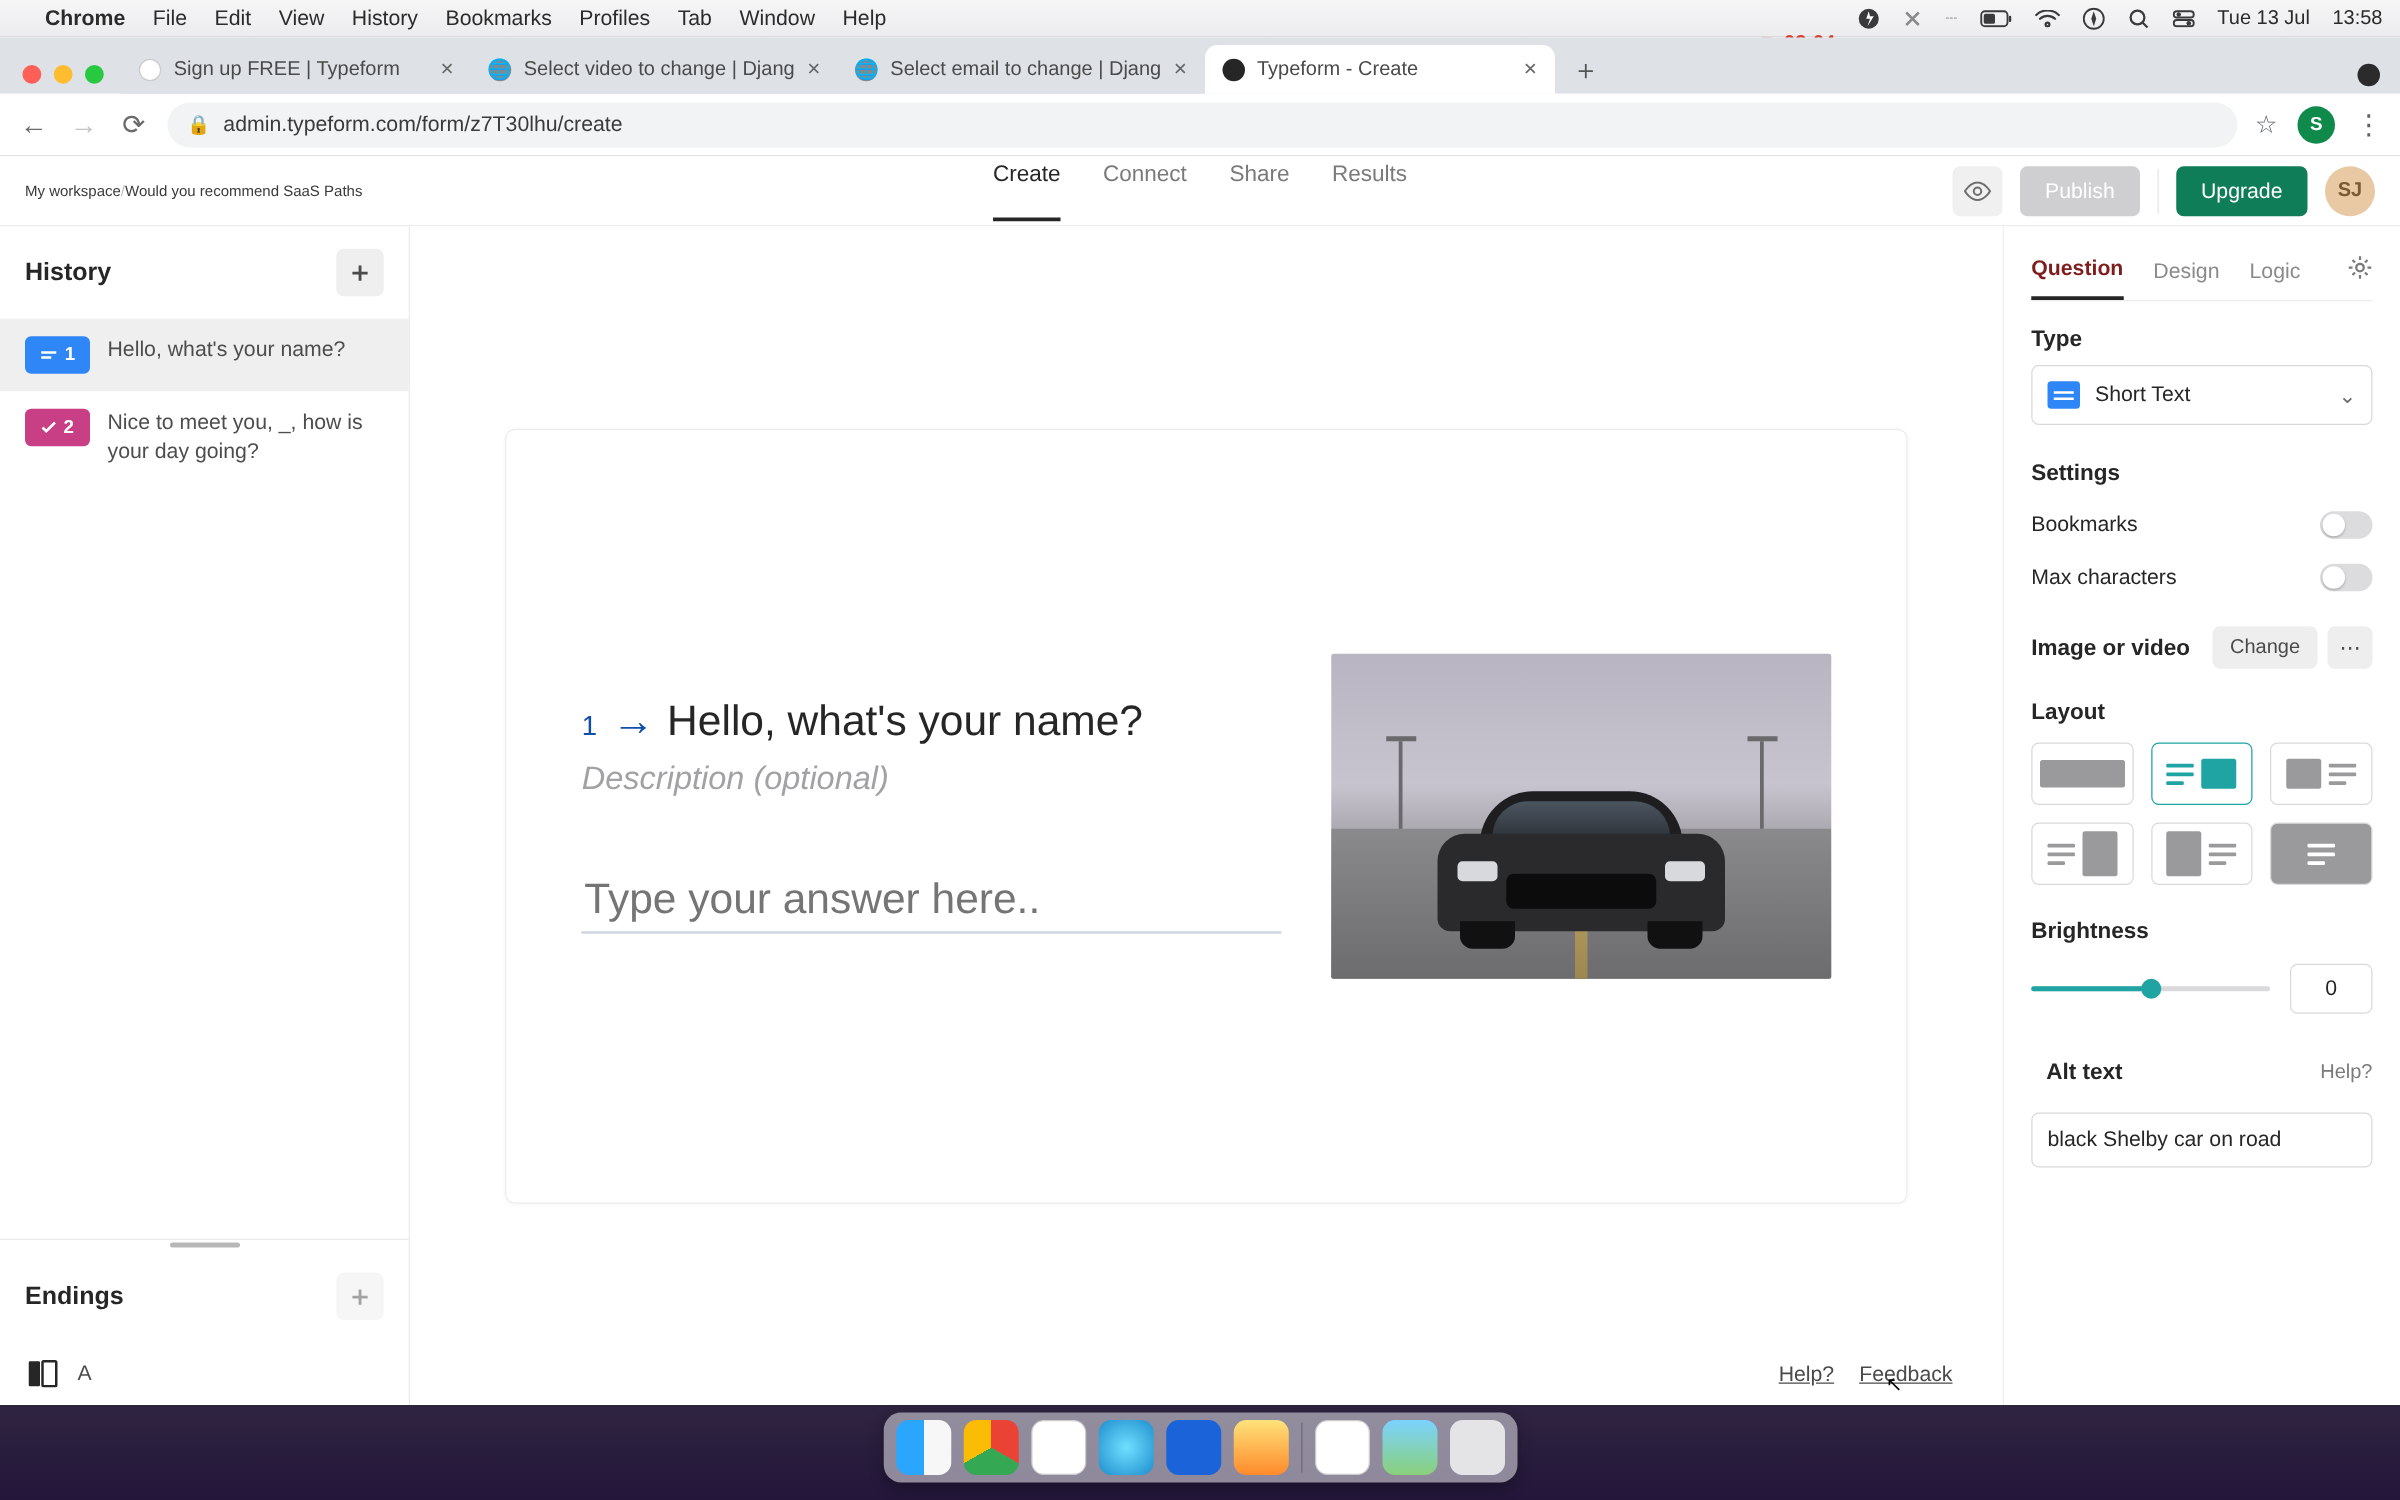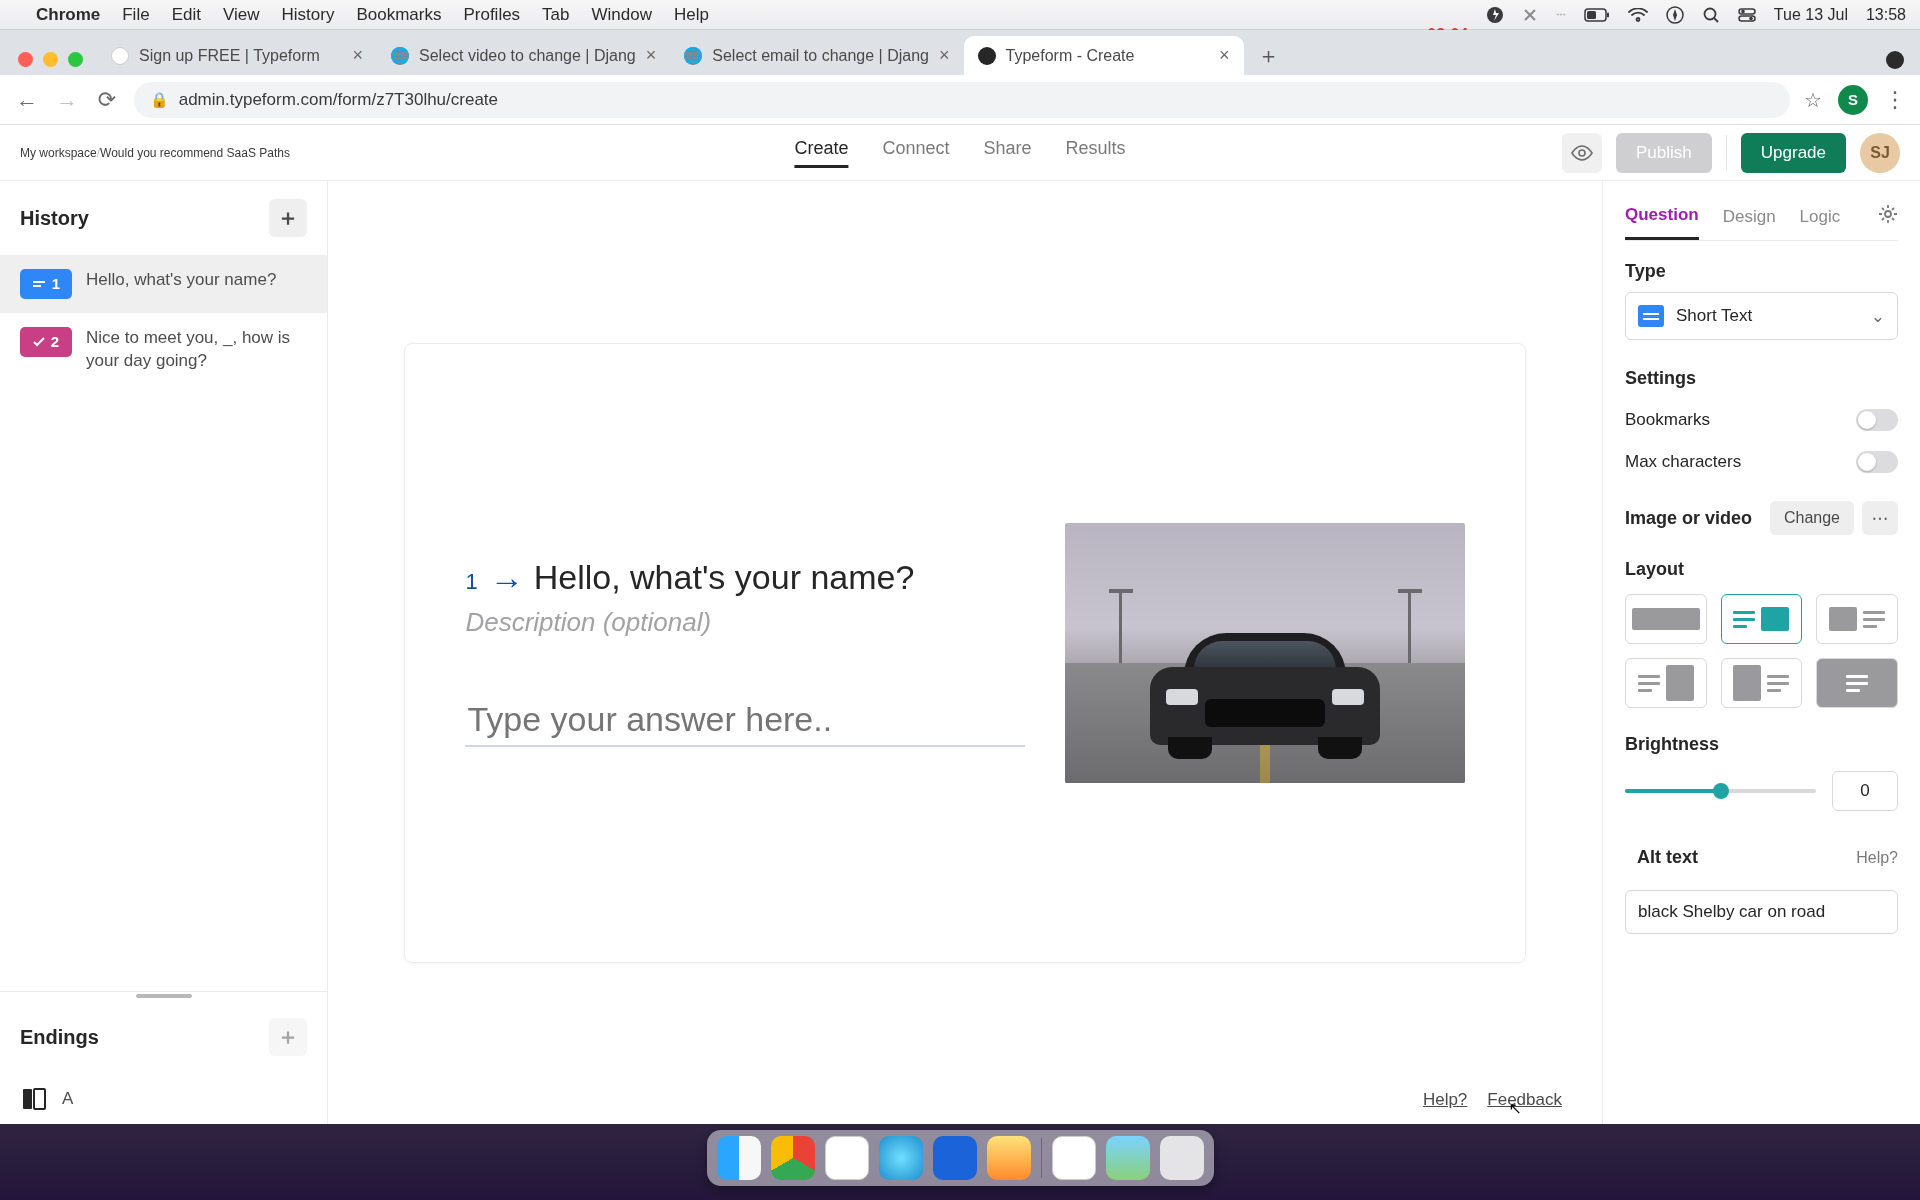--- a/index.html
+++ b/index.html
@@ -36,21 +36,21 @@
   .addr-right .star{ font-size:20px; color:#5f6368;}
   .avatar-sm{ width:30px; height:30px; border-radius:50%; background:#0f8a4b; color:#fff; display:flex; align-items:center; justify-content:center; font-size:15px; font-weight:600;}
   .kebab { color:#5f6368; font-size:22px;}
 
   
   .app { flex:1; display:flex; flex-direction:column; min-height:0;}
   .app-top { height:56px; border-bottom:1px solid #ececec; display:flex; align-items:center; padding:0 20px; position:relative;}
   .breadcrumb { font-size:12px; color:#3a3a3a; display:flex; align-items:center;}
   .breadcrumb .sep{ color:#bdbdbd;}
   .center-tabs { position:absolute; left:50%; transform:translateX(-50%); display:flex; gap:34px; font-size:18px; color:#7a7a7a;}
-  .center-tabs .ct { padding-bottom:6px; }
+  .center-tabs .ct { padding-bottom:24px; }
   .center-tabs .ct.active{ color:#262627; border-bottom:3px solid #262627; font-weight:500;}
   .top-right { margin-left:auto; display:flex; align-items:center; gap:14px;}
   .icon-btn { width:40px; height:40px; border-radius:6px; background:#f0f0f1; display:flex; align-items:center; justify-content:center; color:#6d6d6d;}
   .btn-publish{ height:40px; padding:0 20px; background:#cfcfd1; color:#fff; border-radius:6px; font-size:17px; display:flex; align-items:center;}
   .btn-upgrade{ height:40px; padding:0 20px; background:#0f7d57; color:#fff; border-radius:6px; font-size:17px; display:flex; align-items:center;}
   .divider-v { width:1px; height:36px; background:#e6e6e7;}
   .avatar-app{ width:40px; height:40px; border-radius:50%; background:#e8c9a3; color:#7a5a34; display:flex; align-items:center; justify-content:center; font-size:16px; font-weight:600;}
 
   .workspace { flex:1; display:flex; min-height:0;}
   
@@ -99,21 +99,21 @@
   .pole::before{ content:""; position:absolute; top:-4px; left:-10px; width:24px; height:4px; background:#6a6a6c;}
 
   .footer-links{ position:absolute; right:40px; bottom:14px; display:flex; gap:20px; font-size:17px; color:#4a4a4a;}
   .footer-links span{ text-decoration:underline;}
   .cursor{ position:absolute; right:80px; bottom:6px; font-size:16px;}
 
   
   .right-panel{ width:318px; border-left:1px solid #ececec; padding:12px 22px 22px; overflow:auto; font-size:17px; color:#262627;}
   .rp-tabs{ display:flex; gap:24px; border-bottom:1px solid #ececec; align-items:center;}
   .rp-tab{ padding:12px 0; color:#8a8a8b;}
-  .rp-tab.active{ color:#a21caf; border-bottom:3px solid #262627; font-weight:600;}
+  .rp-tab.active{ color:#7f1d1d; border-bottom:3px solid #262627; font-weight:600;}
   .rp-gear{ margin-left:auto; color:#7a7a7b;}
   .rp-label{ font-size:18px; font-weight:600; margin-top:20px;}
   .type-sel{ margin-top:10px; border:1px solid #d9d9db; border-radius:6px; height:48px; display:flex; align-items:center; padding:0 12px; gap:12px;}
   .type-ic{ width:26px; height:22px; background:#2f87f7; border-radius:3px; position:relative;}
   .type-ic::before,.type-ic::after{ content:""; position:absolute; left:5px; right:5px; height:2px; background:#fff;}
   .type-ic::before{ top:8px;} .type-ic::after{ top:13px;}
   .type-sel .chev{ margin-left:auto; color:#6d6d6d;}
   .rp-row{ display:flex; align-items:center; justify-content:space-between; margin-top:20px;}
   .toggle{ width:42px; height:22px; background:#dcdcde; border-radius:11px; position:relative;}
   .toggle::after{ content:""; position:absolute; width:18px; height:18px; background:#fff; border-radius:50%; top:2px; left:2px; box-shadow:0 1px 2px rgba(0,0,0,.25);}

